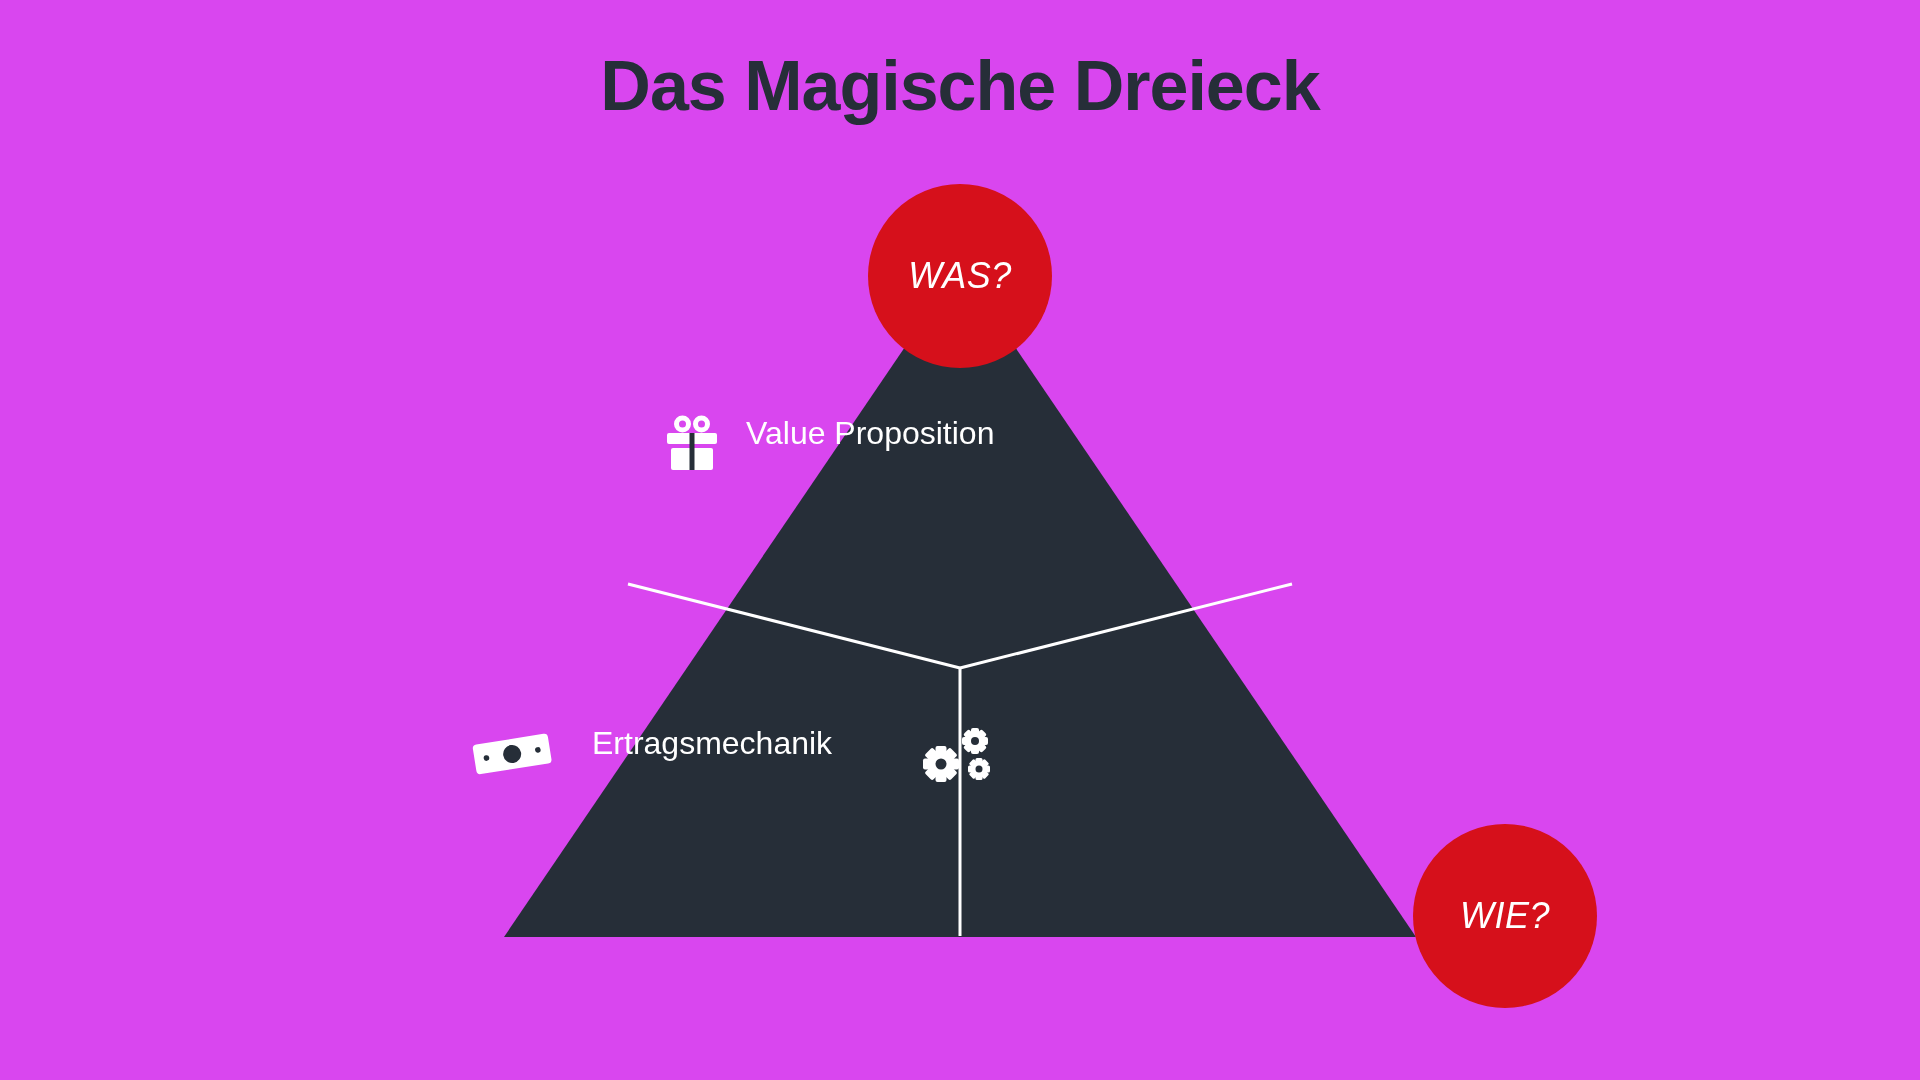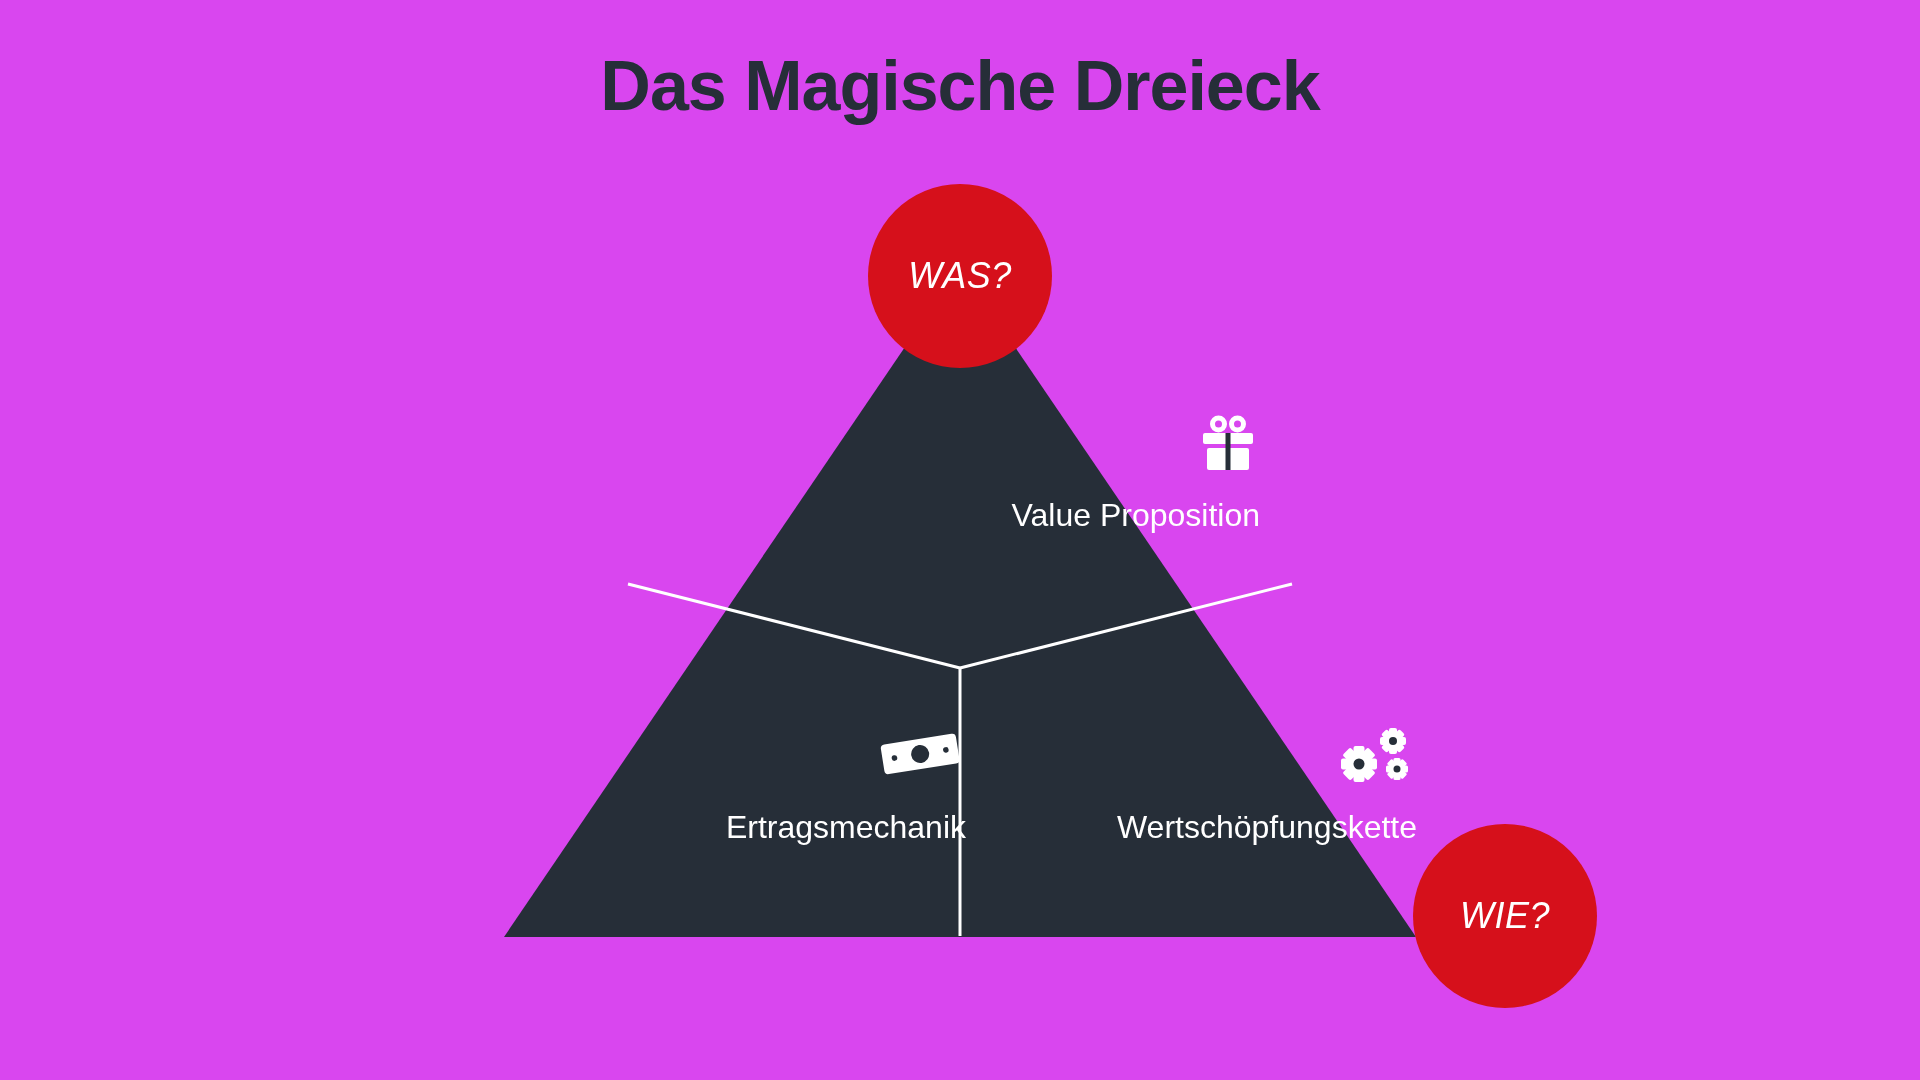--- a/index.html
+++ b/index.html
@@ -23,24 +23,24 @@
     background:var(--red); display:flex; align-items:center; justify-content:center;
   }
   .node span{
     color:#fff; font-size:36px; font-weight:normal; font-style:italic; letter-spacing:.5px;
   }
   .node-was{ left:868px; top:184px; }
   .node-wer{ left:868px; top:576px; }
   .node-wert{ left:321px; top:824px; }
   .node-wie{ left:1413px; top:824px; }
 
-  .region{ position:absolute; display:flex; flex-direction:column; align-items:flex-end; }
+  .region{ position:absolute; display:flex; flex-direction:row; align-items:flex-start; }
   .region-label{ color:#fff; font-size:32px; line-height:38px; white-space:nowrap; }
   .region-top{ left:660px; top:414px; width:600px; gap:22px; }
-  .region-left{ left:466px; top:724px; width:500px; gap:26px; }
+  .region-left{ left:466px; top:724px; width:500px; gap:34px; }
   .region-right{ left:917px; top:726px; width:500px; gap:24px; }
 
   .icon{ display:block; }
   .ic-white{ fill:#ffffff; }
   .ic-dark{ fill:var(--dark); }
   .ic-stroke{ fill:none; stroke:#ffffff; stroke-width:5; }
 </style>
 </head>
 <body>
 
@@ -101,21 +101,20 @@
 
       <g>
         <rect class="ic-white" x="51" y="39.5" width="22" height="7" rx="1.5"></rect>
         <rect class="ic-white" x="51" y="39.5" width="22" height="7" rx="1.5" transform="rotate(45 62 43)"></rect>
         <rect class="ic-white" x="51" y="39.5" width="22" height="7" rx="1.5" transform="rotate(90 62 43)"></rect>
         <rect class="ic-white" x="51" y="39.5" width="22" height="7" rx="1.5" transform="rotate(135 62 43)"></rect>
         <circle class="ic-white" cx="62" cy="43" r="8"></circle>
         <circle class="ic-dark" cx="62" cy="43" r="3.5"></circle>
       </g>
     </svg>
-    <div class="region-label">Wertschöpfungskette</div>
   </div>
 
   <div class="node node-was">
     <span>WAS?</span>
   </div>
   <div class="node node-wie">
     <span>WIE?</span>
   </div>
 
 </div>

